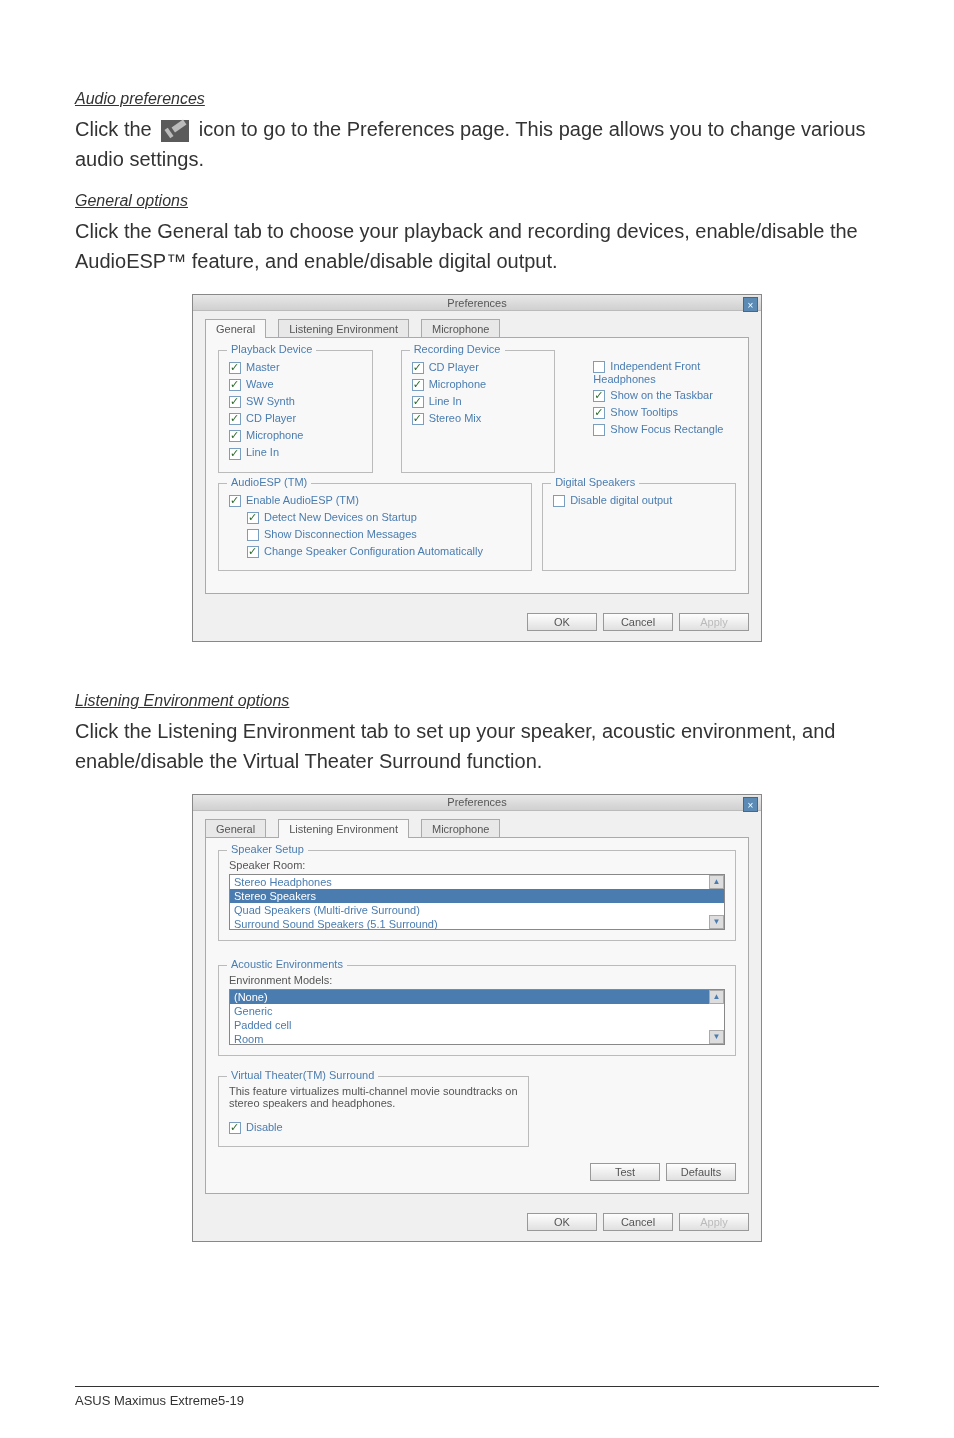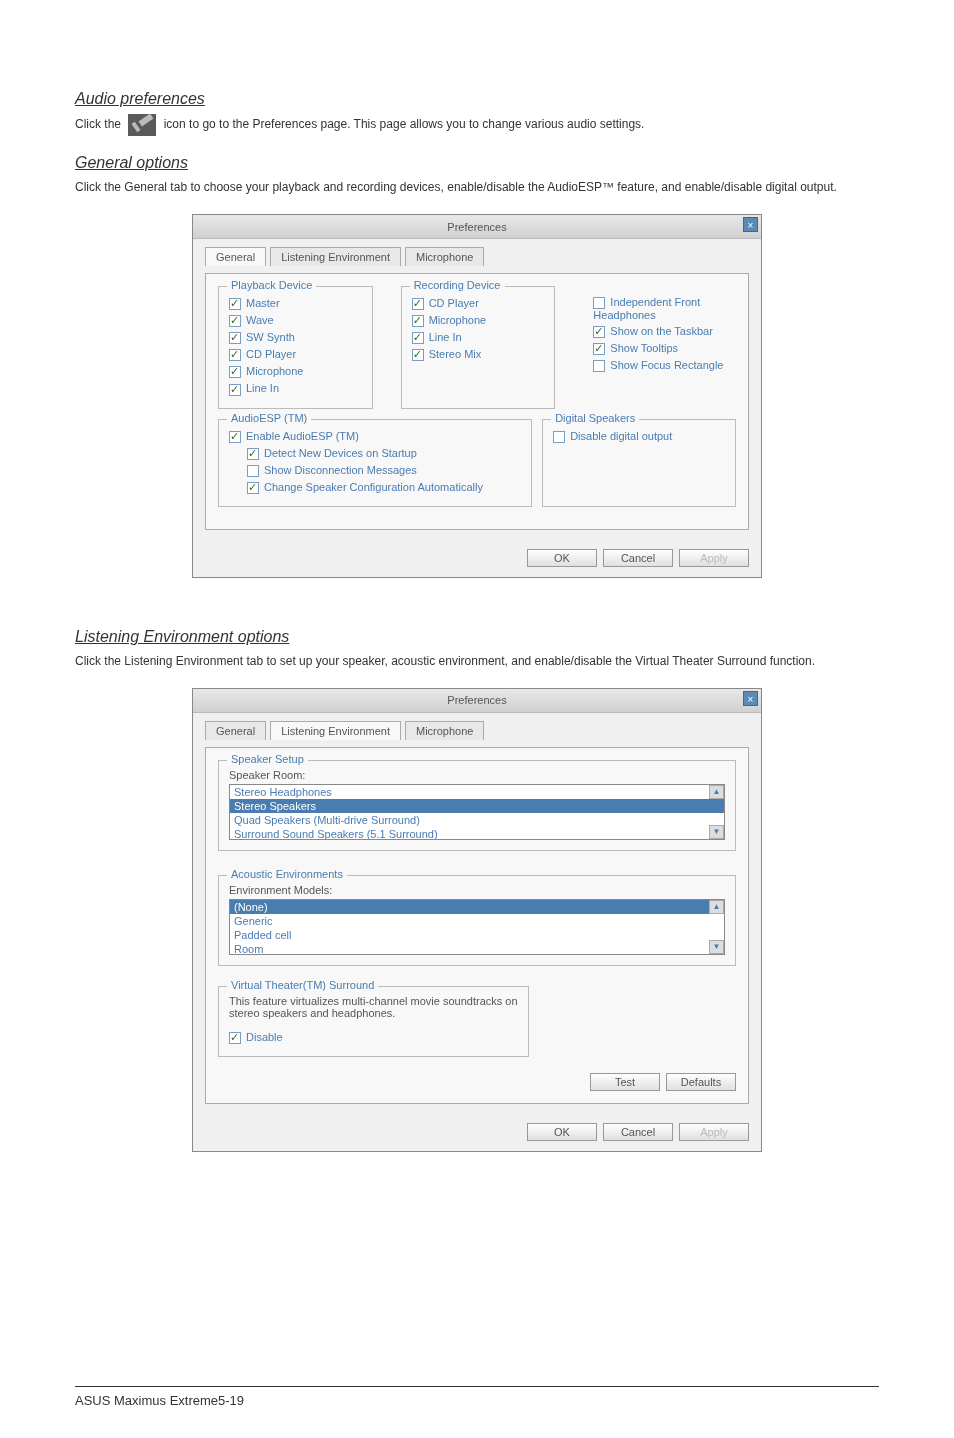--- a/index.html
+++ b/index.html
@@ -13,21 +13,21 @@
       min-height: 1438px;
     }
     .section-heading {
       font-style: italic;
       text-decoration: underline;
       font-size: 16px;
       margin-bottom: 6px;
       color: #333;
     }
     .body-text {
-      font-size: 12px;
+      font-size: 20px;
       line-height: 1.5;
       color: #333;
       margin-bottom: 18px;
     }
     .hammer-icon {
       display: inline-block;
       width: 28px;
       height: 22px;
       background: #5a5a5a;
       vertical-align: middle;
@@ -59,43 +59,43 @@
       margin: 16px auto 50px auto;
       border: 1px solid #888;
       background: #f0f0f0;
       font-family: Tahoma, Arial, sans-serif;
     }
     .titlebar {
       background: linear-gradient(#e8e8e8, #d0d0d0);
       display: flex;
       align-items: center;
       justify-content: center;
-      height: 24px;
+      height: 16px;
       position: relative;
       font-size: 11px;
       color: #555;
       border-bottom: 1px solid #bbb;
     }
     .close-x {
       position: absolute;
       right: 3px;
       top: 2px;
       width: 15px;
       height: 15px;
       background: #5b8bb5;
       color: #fff;
       font-size: 10px;
       text-align: center;
       line-height: 15px;
       border: 1px solid #3a6a95;
     }
     .tabs {
       display: flex;
-      margin: 8px 12px 8px 12px;
-      gap: 4px;
+      margin: 8px 12px 0 12px;
+      gap: 12px;
     }
     .tab {
       font-size: 11px;
       padding: 3px 10px;
       background: #e8e8e8;
       border: 1px solid #aaa;
       border-bottom: none;
       color: #555;
       cursor: pointer;
     }

